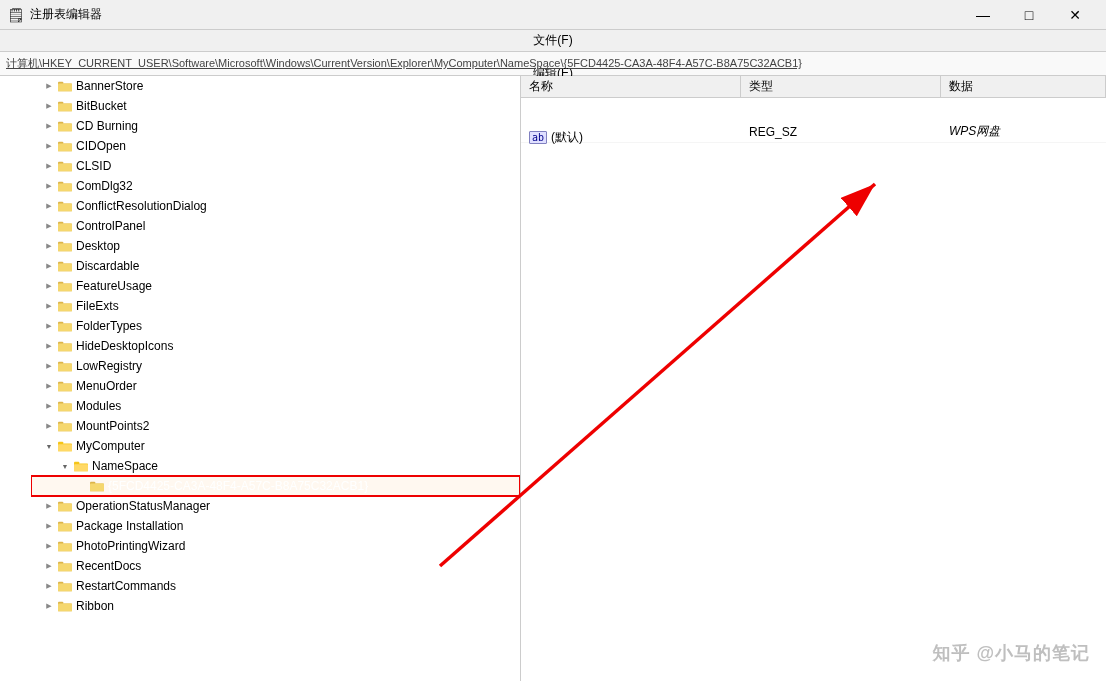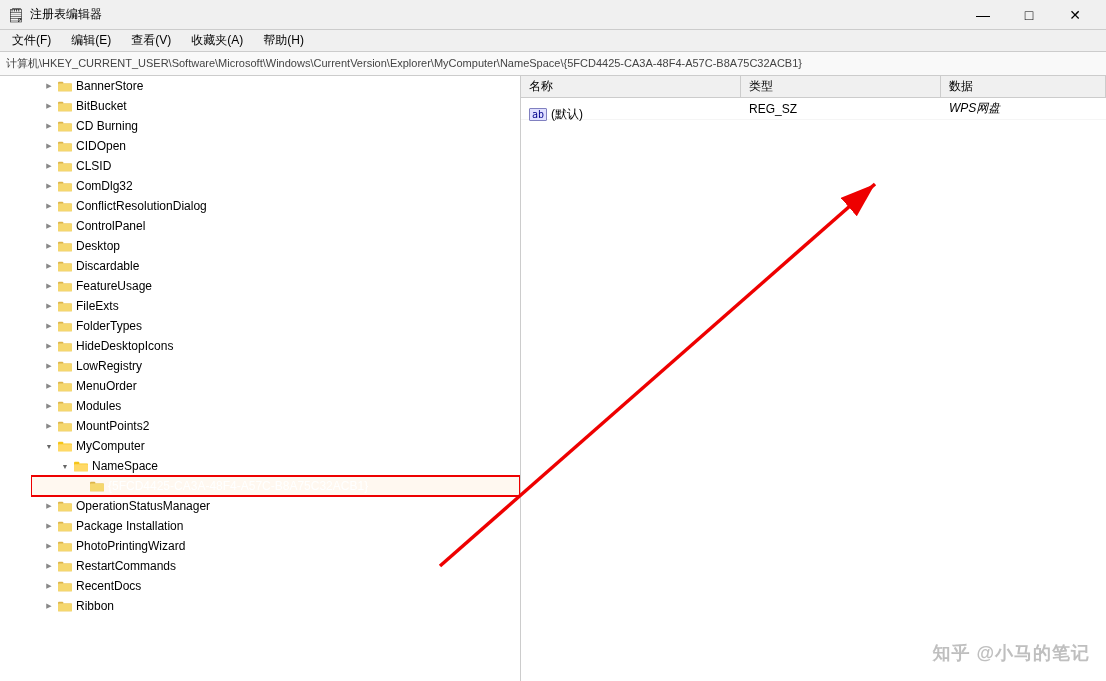--- a/index.html
+++ b/index.html
@@ -53,21 +53,22 @@
     }
 
     
     .menu-bar {
       background: #f0f0f0;
       height: 22px;
       display: flex;
       align-items: center;
       padding: 0 4px;
       border-bottom: 1px solid #ccc;
-      gap: 4px;
+      gap: 12px;
+      flex-direction: column;
     }
     .menu-item {
       padding: 2px 8px;
       cursor: pointer;
       height: 22px;
       display: flex;
       align-items: center;
     }
 
     
@@ -78,20 +79,21 @@
       align-items: center;
       padding: 0 6px;
       border-bottom: 1px solid #ccc;
       font-size: 11px;
     }
     .address-label {
       color: #444;
       white-space: nowrap;
       overflow: hidden;
       text-overflow: ellipsis;
+      text-decoration: underline;
     }
 
     
     .main-layout {
       display: flex;
       height: calc(681px - 30px - 22px - 24px);
     }
 
     
     .tree-pane {
@@ -145,20 +147,21 @@
       font-size: 12px;
     }
 
     
     .right-pane {
       flex: 1;
       display: flex;
       flex-direction: column;
       background: #fff;
       overflow: hidden;
+      gap: 23px;
     }
 
     
     .col-headers {
       display: flex;
       background: #f0f0f0;
       border-bottom: 1px solid #ccc;
       height: 22px;
       align-items: center;
     }
@@ -536,32 +539,32 @@
         </div>
         <div class="tree-item">
           <span class="expand-btn" style="margin-left: 6px; font-size: 7px; color: rgb(136, 136, 136);">▶</span>
           <span class="folder-icon">
             <svg viewBox="0 0 16 12" xmlns="http://www.w3.org/2000/svg">
     <rect x="0" y="3" width="16" height="9" rx="1" fill="#DCB44A"></rect>
     <rect x="0" y="1" width="6" height="3" rx="1" fill="#DCB44A"></rect>
     <rect x="0" y="3" width="16" height="9" rx="1" fill="#F5D76E"></rect>
   </svg>
           </span>
+          <span class="tree-label">RecentDocs</span>
+        </div>
+        <div class="tree-item">
+          <span class="expand-btn" style="margin-left: 6px; font-size: 7px; color: rgb(136, 136, 136);">▶</span>
+          <span class="folder-icon">
+            <svg viewBox="0 0 16 12" xmlns="http://www.w3.org/2000/svg">
+    <rect x="0" y="3" width="16" height="9" rx="1" fill="#DCB44A"></rect>
+    <rect x="0" y="1" width="6" height="3" rx="1" fill="#DCB44A"></rect>
+    <rect x="0" y="3" width="16" height="9" rx="1" fill="#F5D76E"></rect>
+  </svg>
+          </span>
           <span class="tree-label">RestartCommands</span>
-        </div>
-        <div class="tree-item">
-          <span class="expand-btn" style="margin-left: 6px; font-size: 7px; color: rgb(136, 136, 136);">▶</span>
-          <span class="folder-icon">
-            <svg viewBox="0 0 16 12" xmlns="http://www.w3.org/2000/svg">
-    <rect x="0" y="3" width="16" height="9" rx="1" fill="#DCB44A"></rect>
-    <rect x="0" y="1" width="6" height="3" rx="1" fill="#DCB44A"></rect>
-    <rect x="0" y="3" width="16" height="9" rx="1" fill="#F5D76E"></rect>
-  </svg>
-          </span>
-          <span class="tree-label">RecentDocs</span>
         </div>
         <div class="tree-item">
           <span class="expand-btn" style="margin-left: 6px; font-size: 7px; color: rgb(136, 136, 136);">▶</span>
           <span class="folder-icon">
             <svg viewBox="0 0 16 12" xmlns="http://www.w3.org/2000/svg">
     <rect x="0" y="3" width="16" height="9" rx="1" fill="#DCB44A"></rect>
     <rect x="0" y="1" width="6" height="3" rx="1" fill="#DCB44A"></rect>
     <rect x="0" y="3" width="16" height="9" rx="1" fill="#F5D76E"></rect>
   </svg>
           </span>

